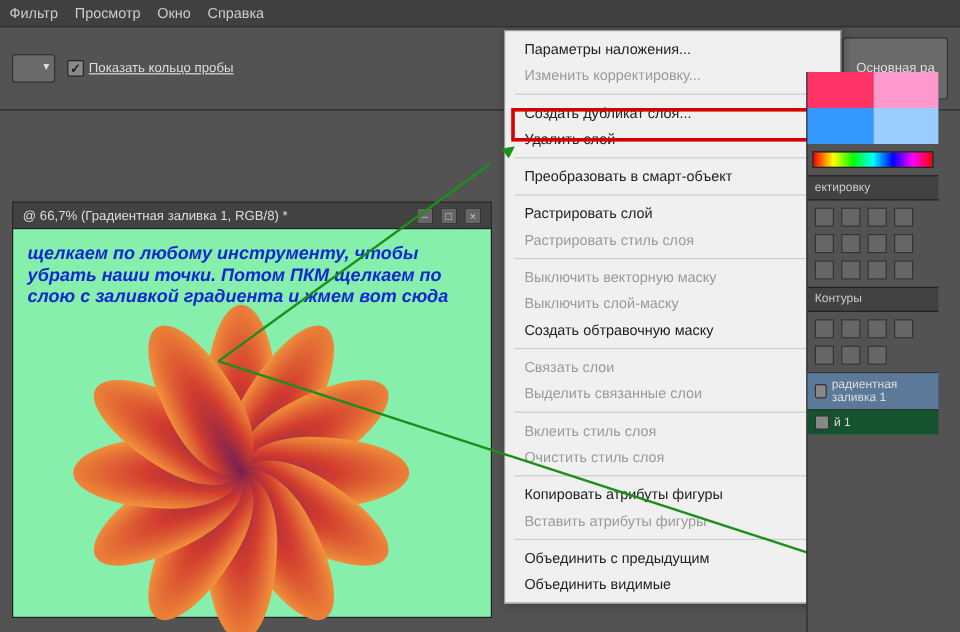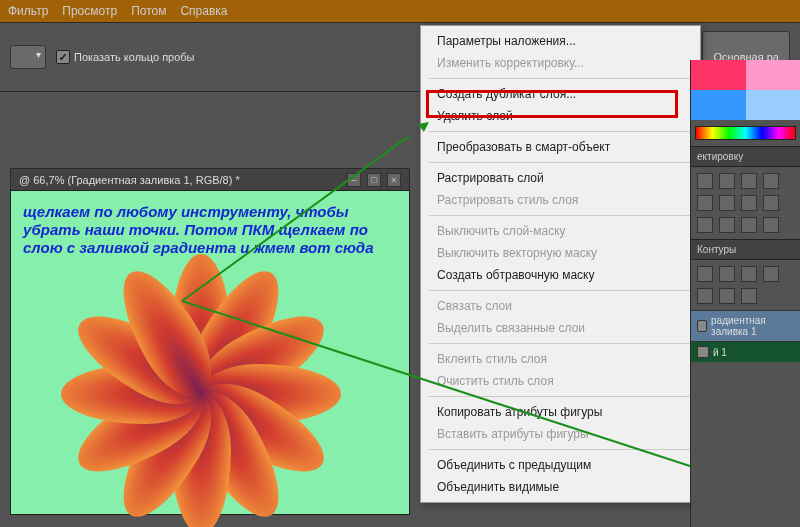--- a/index.html
+++ b/index.html
@@ -1,59 +1,59 @@
 <!DOCTYPE html>
 <html><head>
 <meta charset="utf-8">
 <style>
 * { margin: 0; padding: 0; box-sizing: border-box; font-family: Tahoma, Arial, sans-serif; }
 body { background: #fff; width: 800px; height: 527px; overflow: hidden; position: relative; }
 .app { position: relative; width: 800px; height: 527px; background: #535353; }
-.menubar { background: #a16207; color: #ccc; font-size: 12px; padding: 4px 8px; display: flex; gap: 14px; border-bottom: 1px solid #2a2a2a; }
+.menubar { background: #404040; color: #ccc; font-size: 12px; padding: 4px 8px; display: flex; gap: 14px; border-bottom: 1px solid #2a2a2a; }
 .menubar span { cursor: pointer; }
 .toolbar { background: #535353; display: flex; align-items: center; gap: 10px; padding: 8px 10px; border-bottom: 1px solid #2a2a2a; }
 .dropdown-slot { width: 36px; height: 24px; background: #6a6a6a; border: 1px solid #333; border-radius: 3px; position: relative; }
 .dropdown-slot::after { content: "▾"; position: absolute; right: 4px; top: 3px; color: #ddd; font-size: 10px; }
 .checkbox { width: 14px; height: 14px; border: 1px solid #222; background: #888; border-radius: 2px; display: inline-flex; align-items: center; justify-content: center; color: #222; font-size: 11px; font-weight: bold; }
-.checkbox-label { color: #ddd; font-size: 11px; margin-left: 4px; }
+.checkbox-label { color: #ddd; font-size: 11px; margin-left: 4px; text-decoration: underline; }
 .mainbtn { margin-left: auto; background: #6a6a6a; color: #ddd; border: 1px solid #333; border-radius: 3px; padding: 19px 10px; font-size: 11px; }
 .doc-tab { background: #424242; color: #ddd; font-size: 11px; padding: 4px 8px; position: absolute; top: 168px; left: 10px; width: 400px; display: flex; align-items: center; justify-content: space-between; border: 1px solid #2a2a2a; }
 .doc-tab .right { display: flex; gap: 6px; }
 .winicon { width: 14px; height: 14px; background: #666; border: 1px solid #333; font-size: 9px; color: #ccc; display: flex; align-items: center; justify-content: center; }
 .canvas { position: absolute; top: 190px; left: 10px; width: 400px; height: 325px; background: #86efac; border: 1px solid #222; }
 .instruction { position: absolute; top: 12px; left: 12px; right: 6px; color: #1428d2; font-size: 15px; font-style: italic; font-weight: bold; line-height: 1.2; }
 .flower { position: absolute; bottom: -40px; left: 30px; width: 320px; height: 320px; }
 .petal { position: absolute; left: 50%; top: 50%; width: 60px; height: 140px; margin-left: -30px; margin-top: -140px; transform-origin: 50% 100%; background: radial-gradient(ellipse at 50% 100%, #7a1f50 0%, #d23c2e 40%, #f7a13d 85%, rgba(247,161,61,0) 100%); border-radius: 50% 50% 50% 50% / 60% 60% 40% 40%; }
 .context-menu { position: absolute; top: 25px; left: 420px; width: 281px; background: #f0f0f0; border: 1px solid #999; box-shadow: 2px 2px 8px rgba(0,0,0,.3); font-size: 12px; padding: 4px 0; }
 .context-menu .item { padding: 4px 16px; color: #222; cursor: pointer; }
 .context-menu .item.disabled { color: #9a9a9a; cursor: default; }
 .context-menu .sep { height: 1px; background: #ccc; margin: 4px 8px; }
 .highlight-box { position: absolute; top: 90px; left: 426px; width: 252px; height: 28px; border: 3px solid #d40000; pointer-events: none; }
 .arrow-line { position: absolute; background: #1a8f1a; height: 2px; transform-origin: left center; }
 .arrow-head { position: absolute; width: 0; height: 0; border-left: 10px solid #1a8f1a; border-top: 5px solid transparent; border-bottom: 5px solid transparent; }
-.panels { position: absolute; right: 0; top: 60px; width: 110px; bottom: 0; background: #535353; border-left: 1px solid #2a2a2a; }
+.panels { position: absolute; right: 18px; top: 60px; width: 110px; bottom: 0; background: #535353; border-left: 1px solid #2a2a2a; }
 .color-bar { height: 14px; margin: 6px 4px; background: linear-gradient(90deg,#f00,#ff0,#0f0,#0ff,#00f,#f0f,#f00); border: 1px solid #222; }
 .panel-title { color: #ccc; font-size: 10px; padding: 4px 6px; background: #424242; border-top: 1px solid #222; border-bottom: 1px solid #222; }
 .iconrow { display: flex; flex-wrap: wrap; gap: 6px; padding: 6px; }
 .picon { width: 16px; height: 16px; background: #666; border: 1px solid #333; }
 .swatch { height: 30px; display: flex; }
 .swatch div { flex: 1; }
 .layer { background: #5b7a9a; color: #ddd; font-size: 10px; padding: 4px 6px; border-top: 1px solid #333; display: flex; align-items: center; gap: 4px; }
 .layer.dim { background: #14532d; }
 .eye { width: 12px; height: 12px; background: #888; border: 1px solid #333; border-radius: 2px; }
 </style>
 </head>
 <body>
 
 <div class="app">
 
   <div class="menubar">
     <span>Фильтр</span>
     <span>Просмотр</span>
-    <span>Потом</span>
+    <span>Окно</span>
     <span>Справка</span>
   </div>
 
   <div class="toolbar">
     <div class="dropdown-slot"></div>
     <div style="display:flex;align-items:center;">
       <span class="checkbox">✓</span>
       <span class="checkbox-label">Показать кольцо пробы</span>
     </div>
     <button class="mainbtn">Основная ра</button>
@@ -91,22 +91,22 @@
       <div class="item disabled">Изменить корректировку...</div>
       <div class="sep"></div>
       <div class="item">Создать дубликат слоя...</div>
       <div class="item">Удалить слой</div>
       <div class="sep"></div>
       <div class="item">Преобразовать в смарт-объект</div>
       <div class="sep"></div>
       <div class="item">Растрировать слой</div>
       <div class="item disabled">Растрировать стиль слоя</div>
       <div class="sep"></div>
+      <div class="item disabled">Выключить векторную маску</div>
       <div class="item disabled">Выключить слой-маску</div>
-      <div class="item disabled">Выключить векторную маску</div>
       <div class="item">Создать обтравочную маску</div>
       <div class="sep"></div>
       <div class="item disabled">Связать слои</div>
       <div class="item disabled">Выделить связанные слои</div>
       <div class="sep"></div>
       <div class="item disabled">Вклеить стиль слоя</div>
       <div class="item disabled">Очистить стиль слоя</div>
       <div class="sep"></div>
       <div class="item">Копировать атрибуты фигуры</div>
       <div class="item disabled">Вставить атрибуты фигуры</div>

